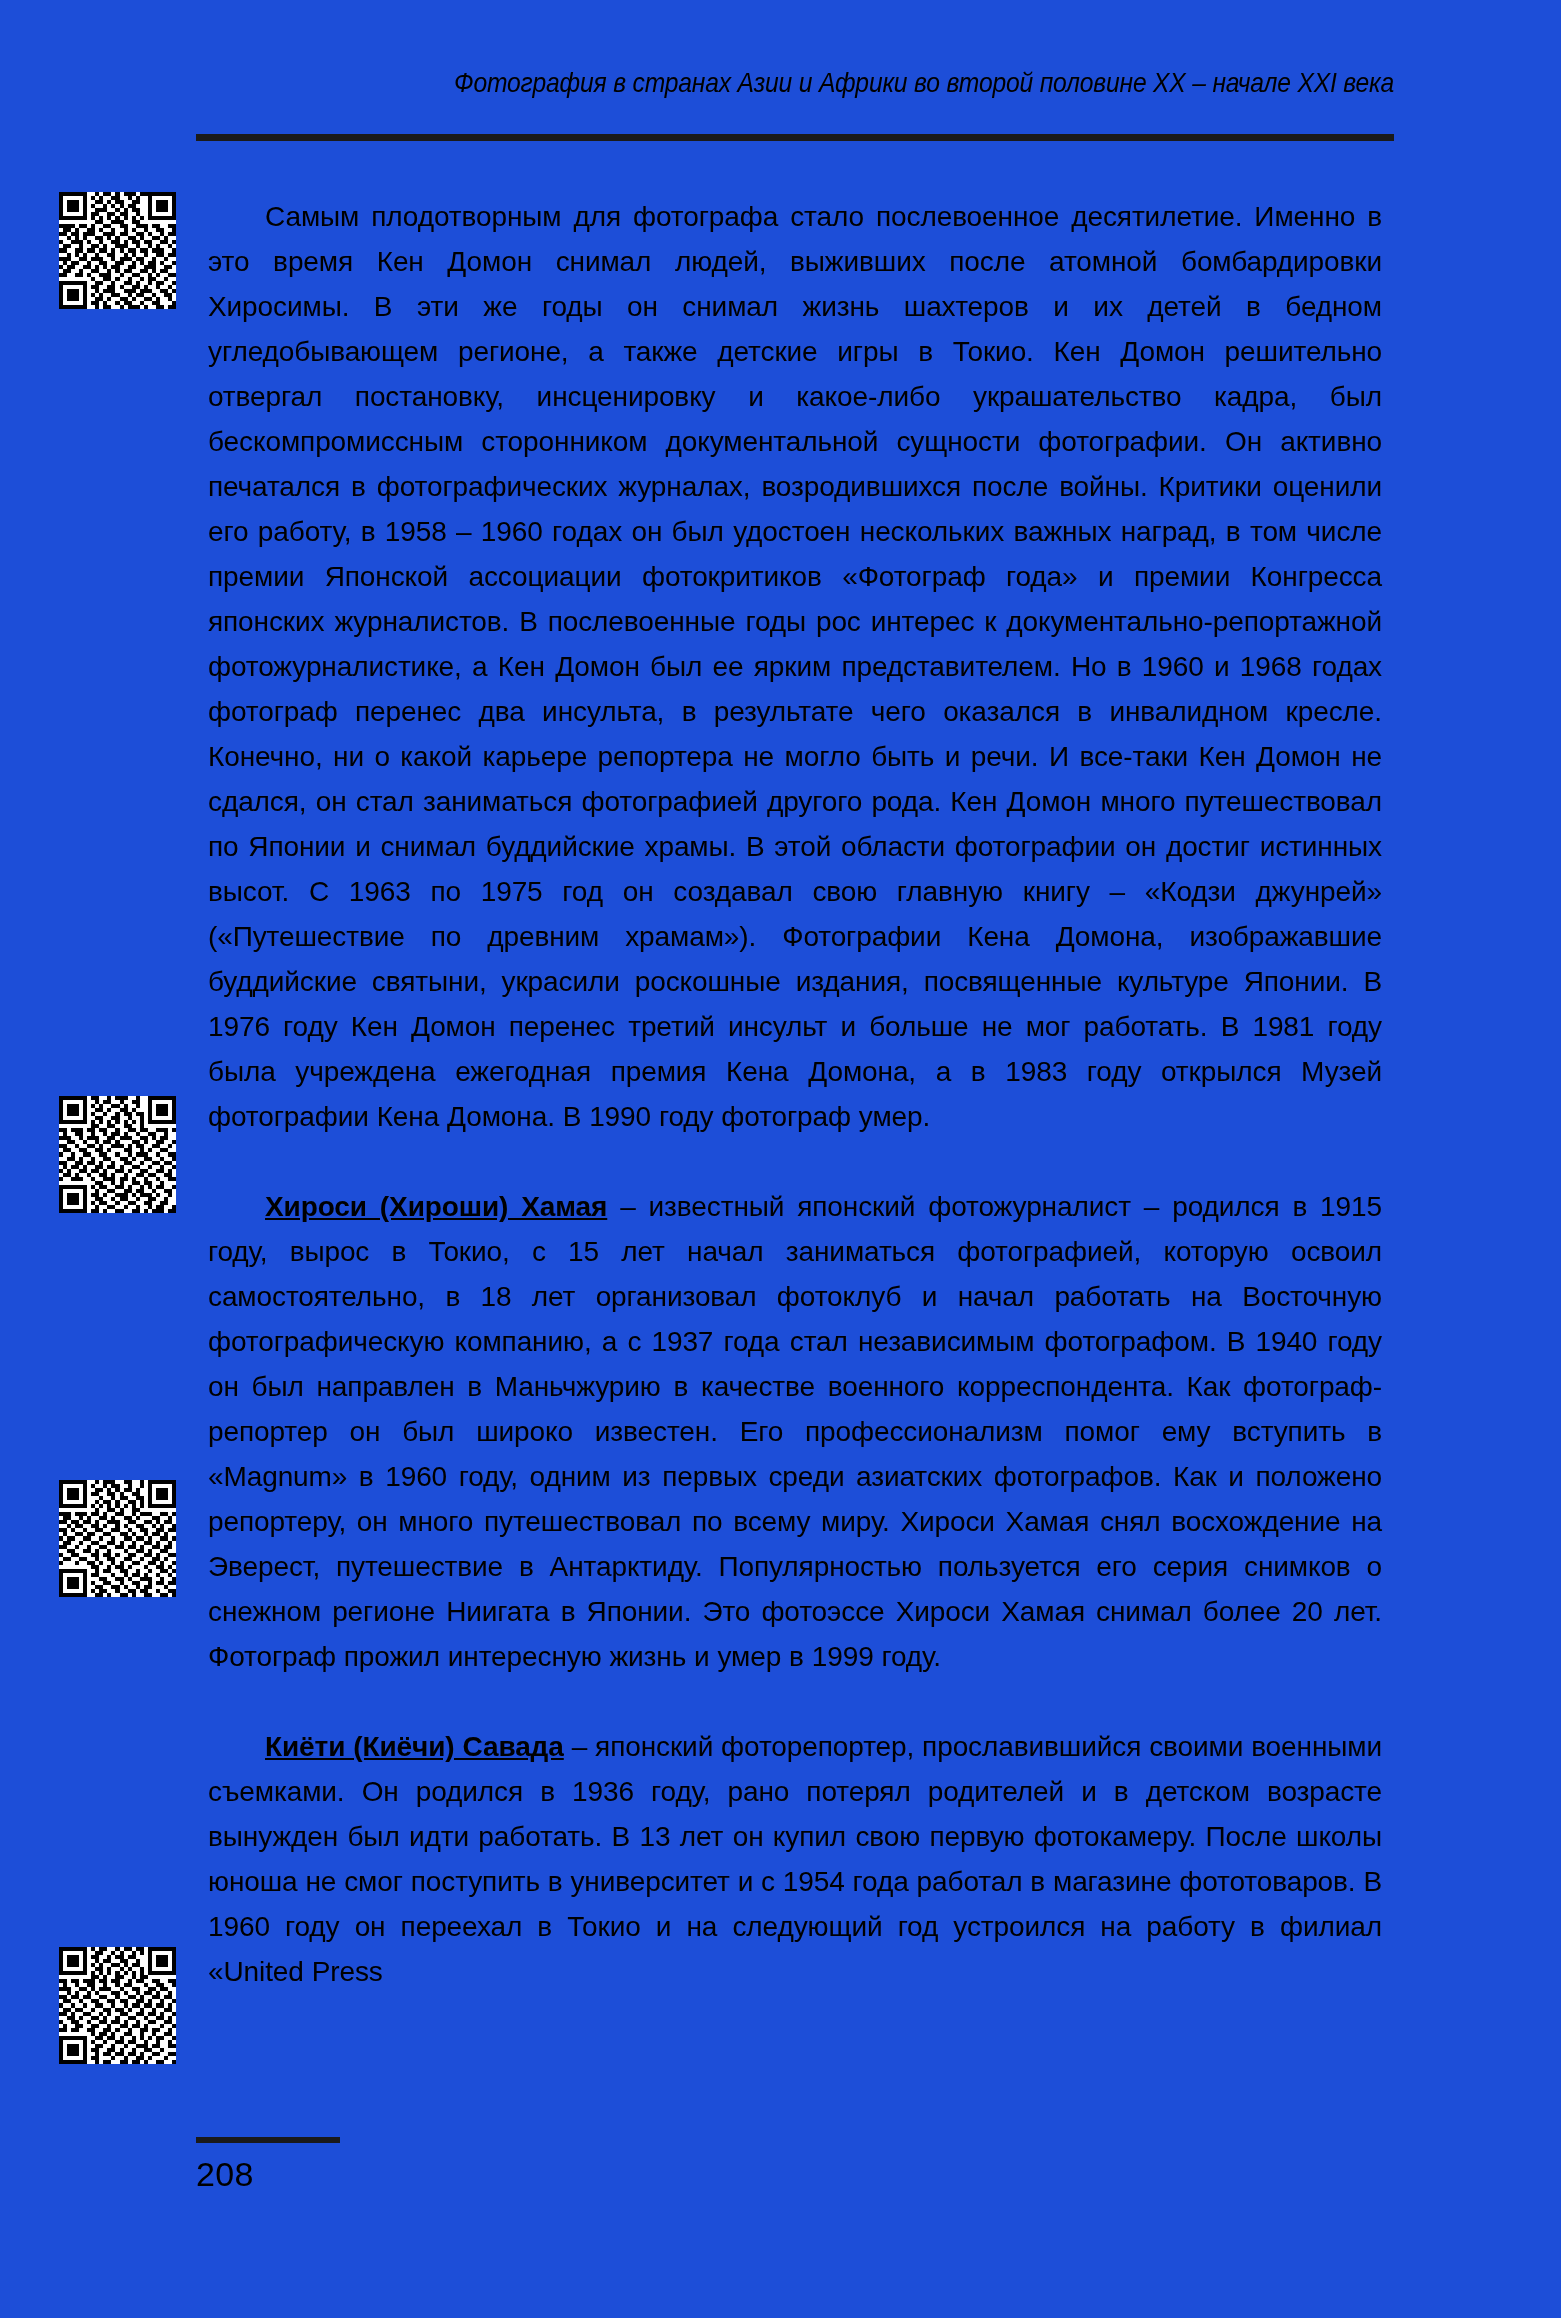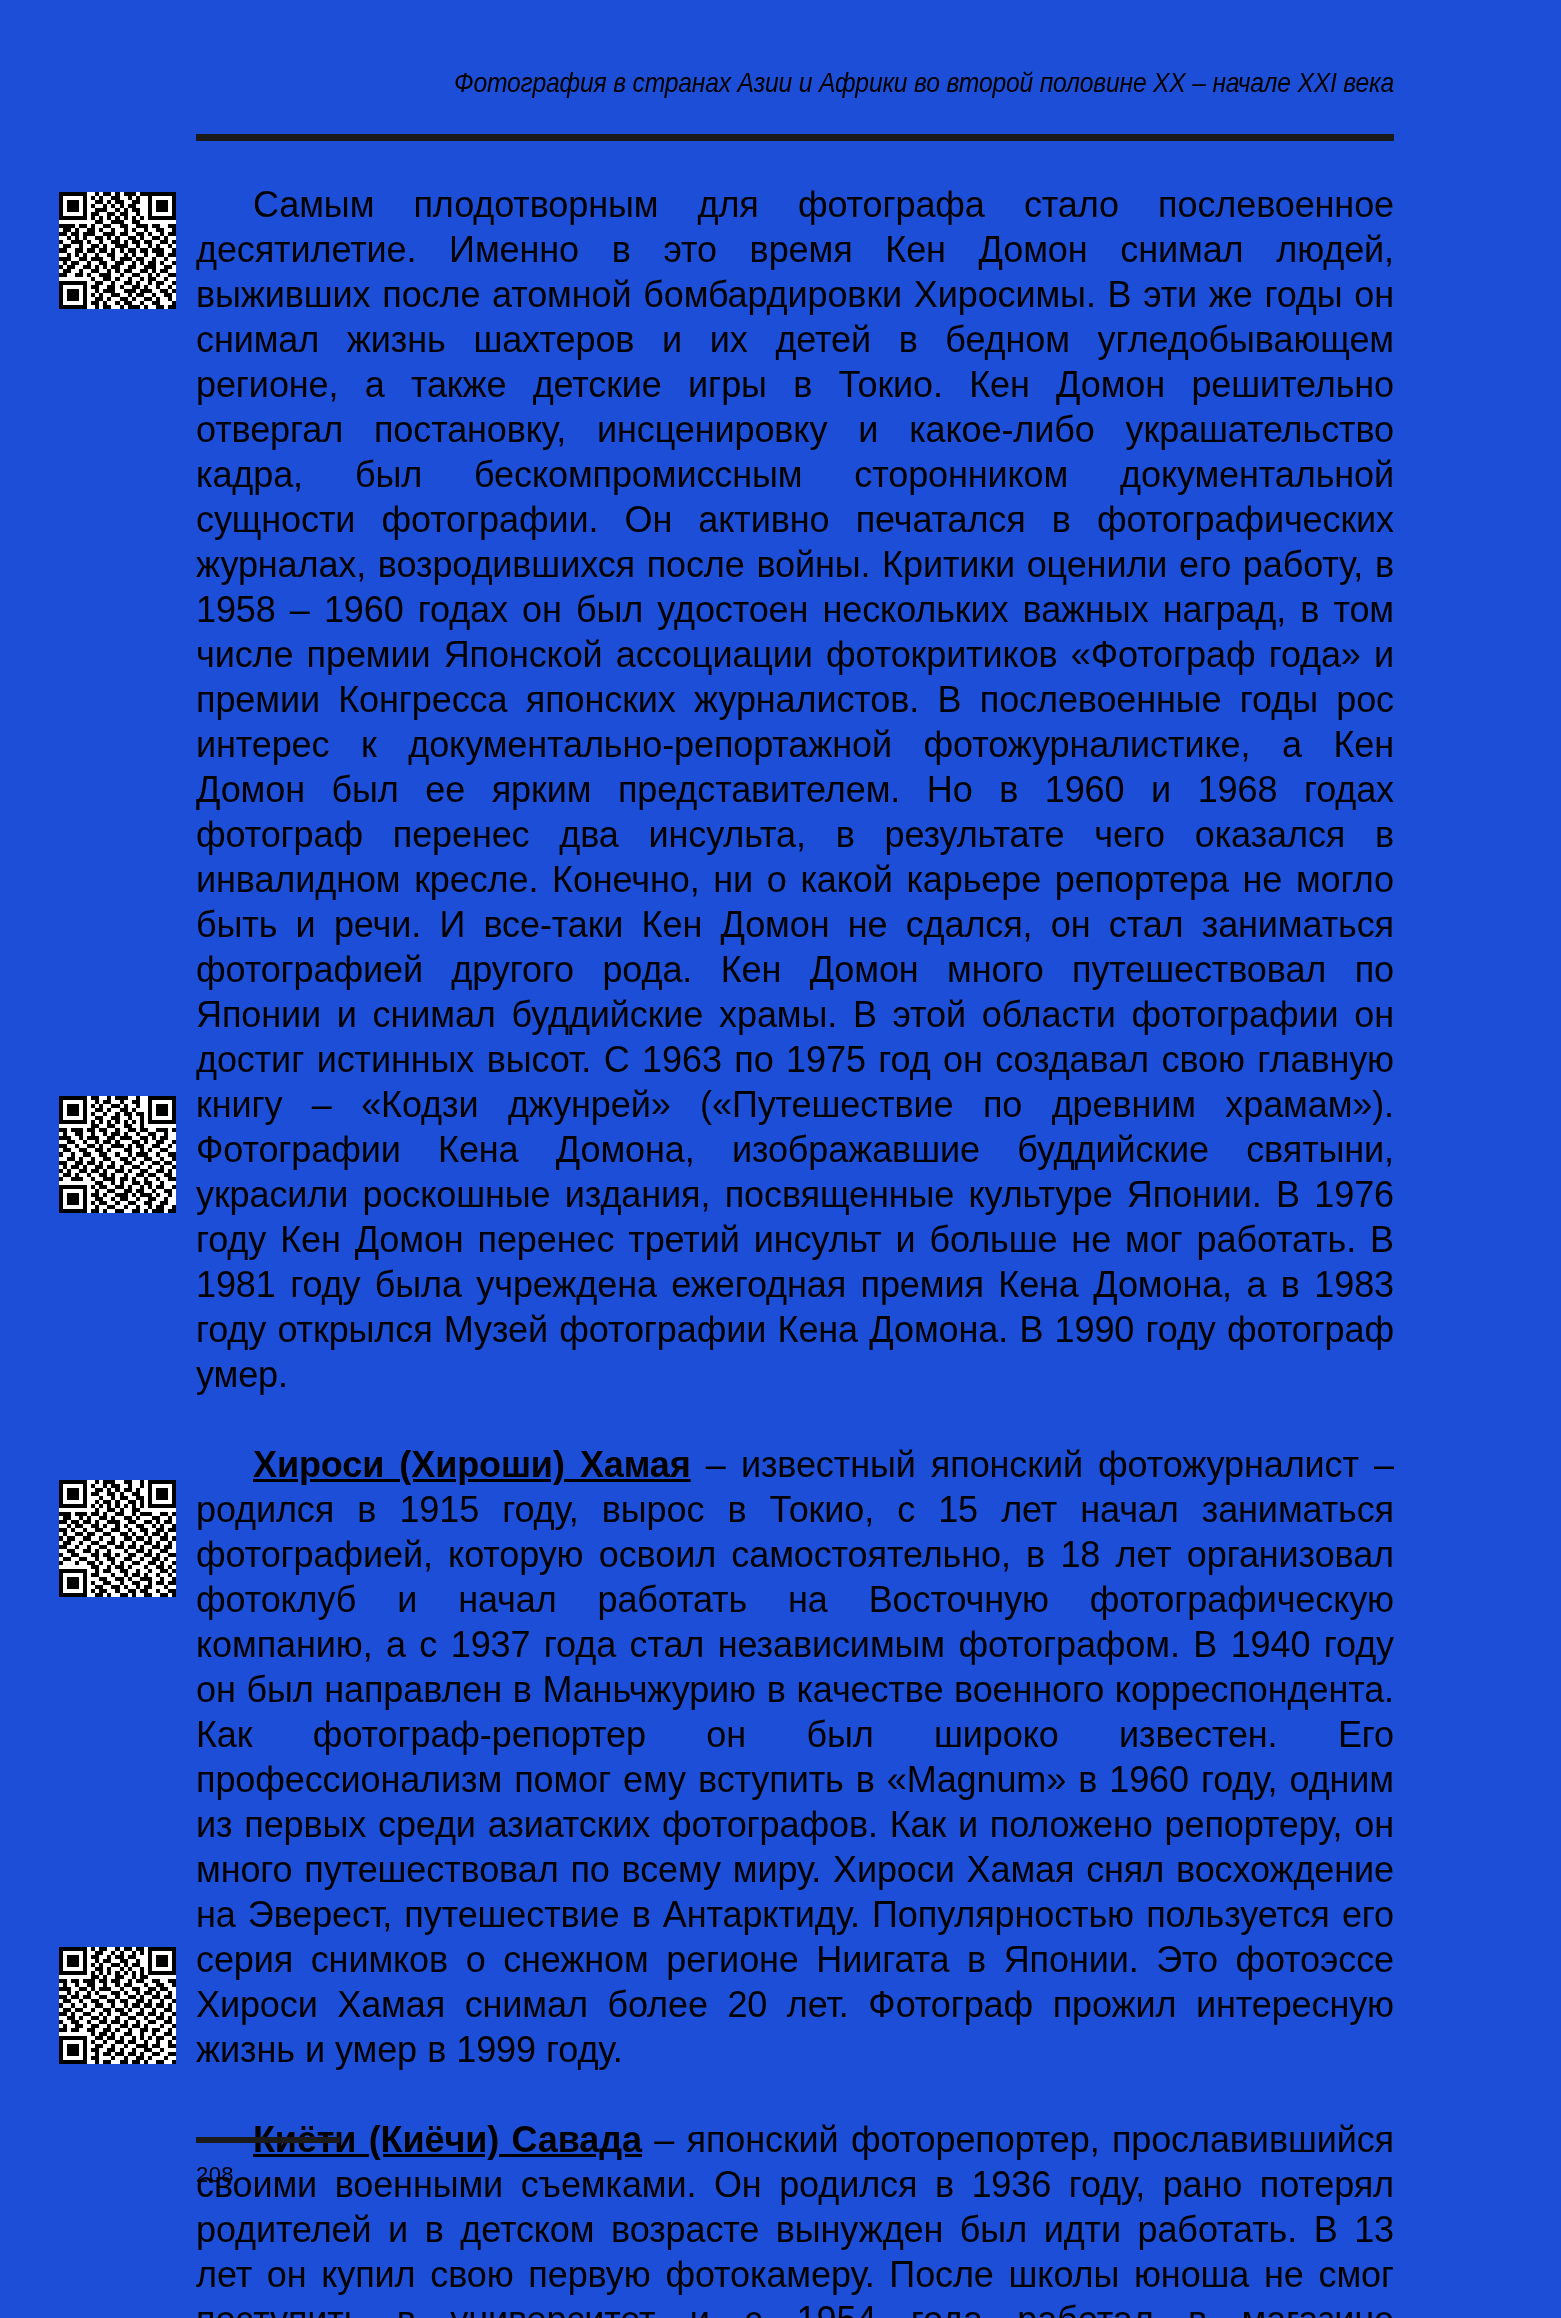--- a/index.html
+++ b/index.html
@@ -47,22 +47,22 @@
 
   
   .text-column {
     position: absolute;
     left: 196px;
     top: 182px;
     width: 1198px;
   }
 
   .para {
-    margin: 0;
-    font-size: 36px;
+    margin: 12px;
+    font-size: 28px;
     line-height: 45px;
     text-align: justify;
     text-justify: inter-word;
     text-indent: 57px;
     letter-spacing: -0.1px;
     word-spacing: 0.2px;
     hyphens: manual;
   }
 
   .para + .para {
@@ -91,21 +91,21 @@
     top: 2137px;
     width: 144px;
     height: 6.4px;
     background: #1a1a1a;
   }
 
   .folio {
     position: absolute;
     left: 196px;
     top: 2153px;
-    font-size: 22px;
+    font-size: 34px;
     line-height: 43px;
     letter-spacing: 0.4px;
   }
 </style>
 </head>
 <body>
 
 <div class="page">
 
   <div class="running-head">Фотография в странах Азии и Африки во второй половине XX – начале XXI века</div>

